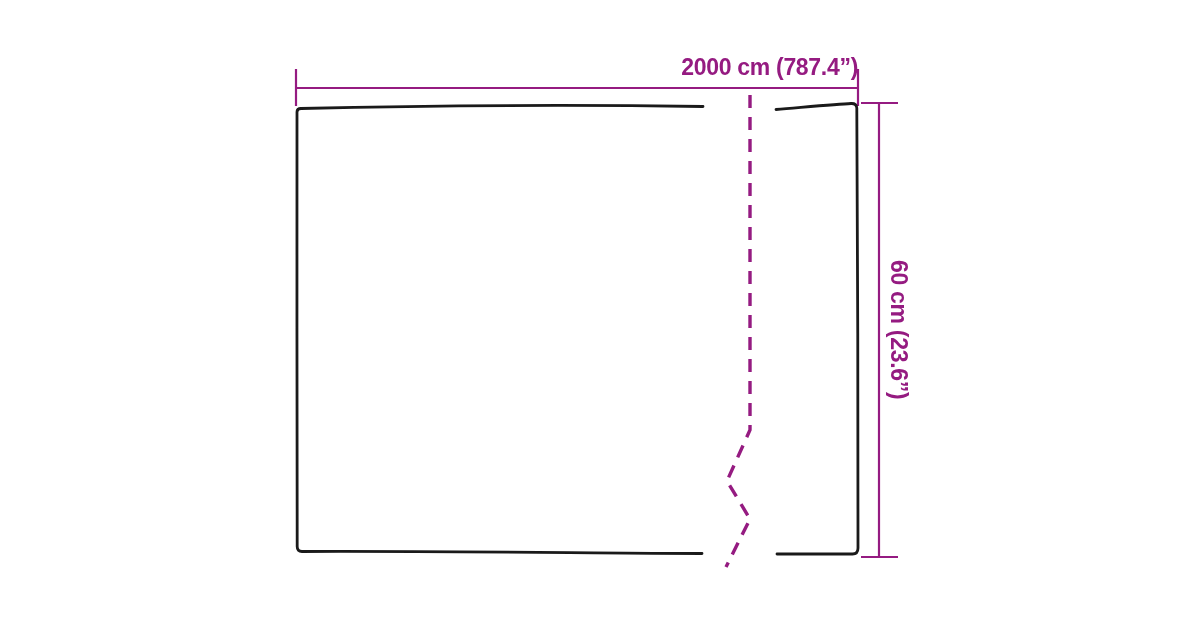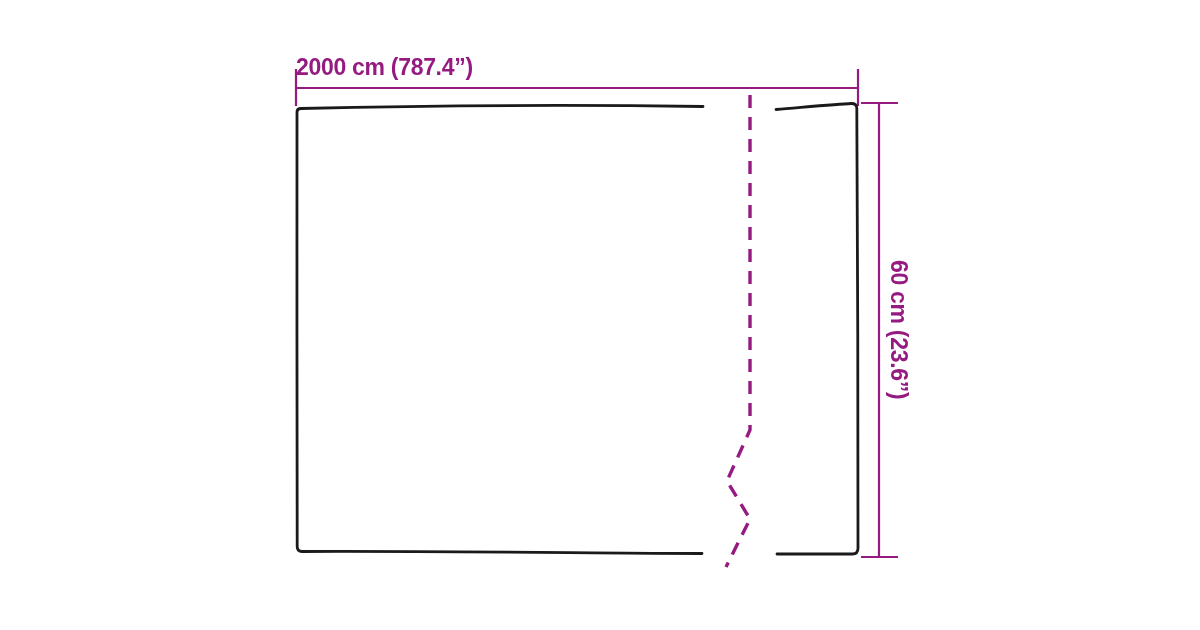--- a/index.html
+++ b/index.html
@@ -45,21 +45,21 @@
     color:var(--color-dimension);
     font-weight:bold;
     font-size:23px;
     letter-spacing:-0.3px;
     white-space:nowrap;
   }
   .width-label{
     left:296px;
     top:54px;
     width:562px;
-    text-align:left;
+    text-align:right;
   }
   .height-label{
     left:882px;
     top:103px;
     height:454px;
     width:30px;
     writing-mode:vertical-rl;
     text-orientation:mixed;
     text-align:center;
   }

